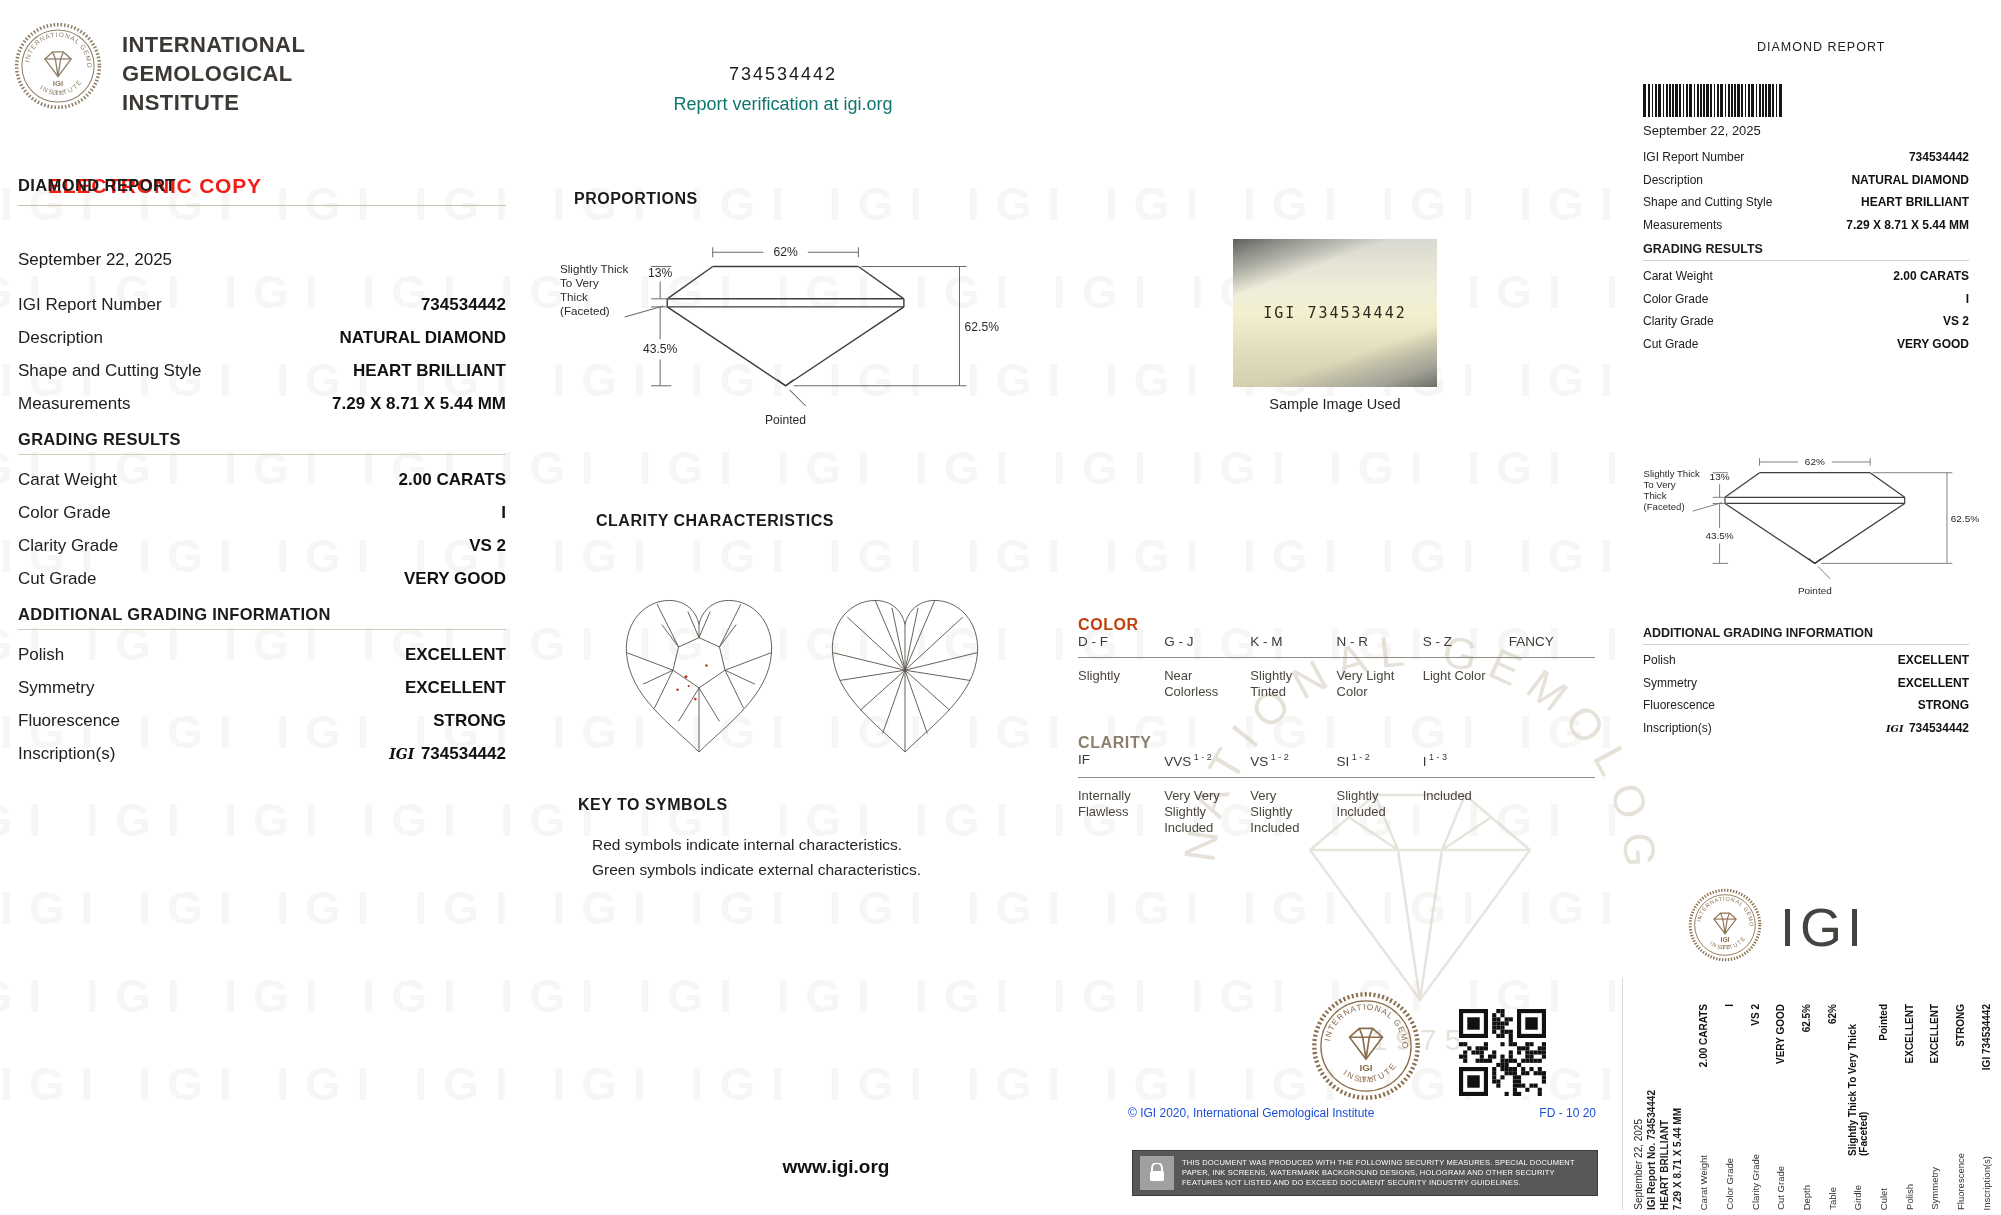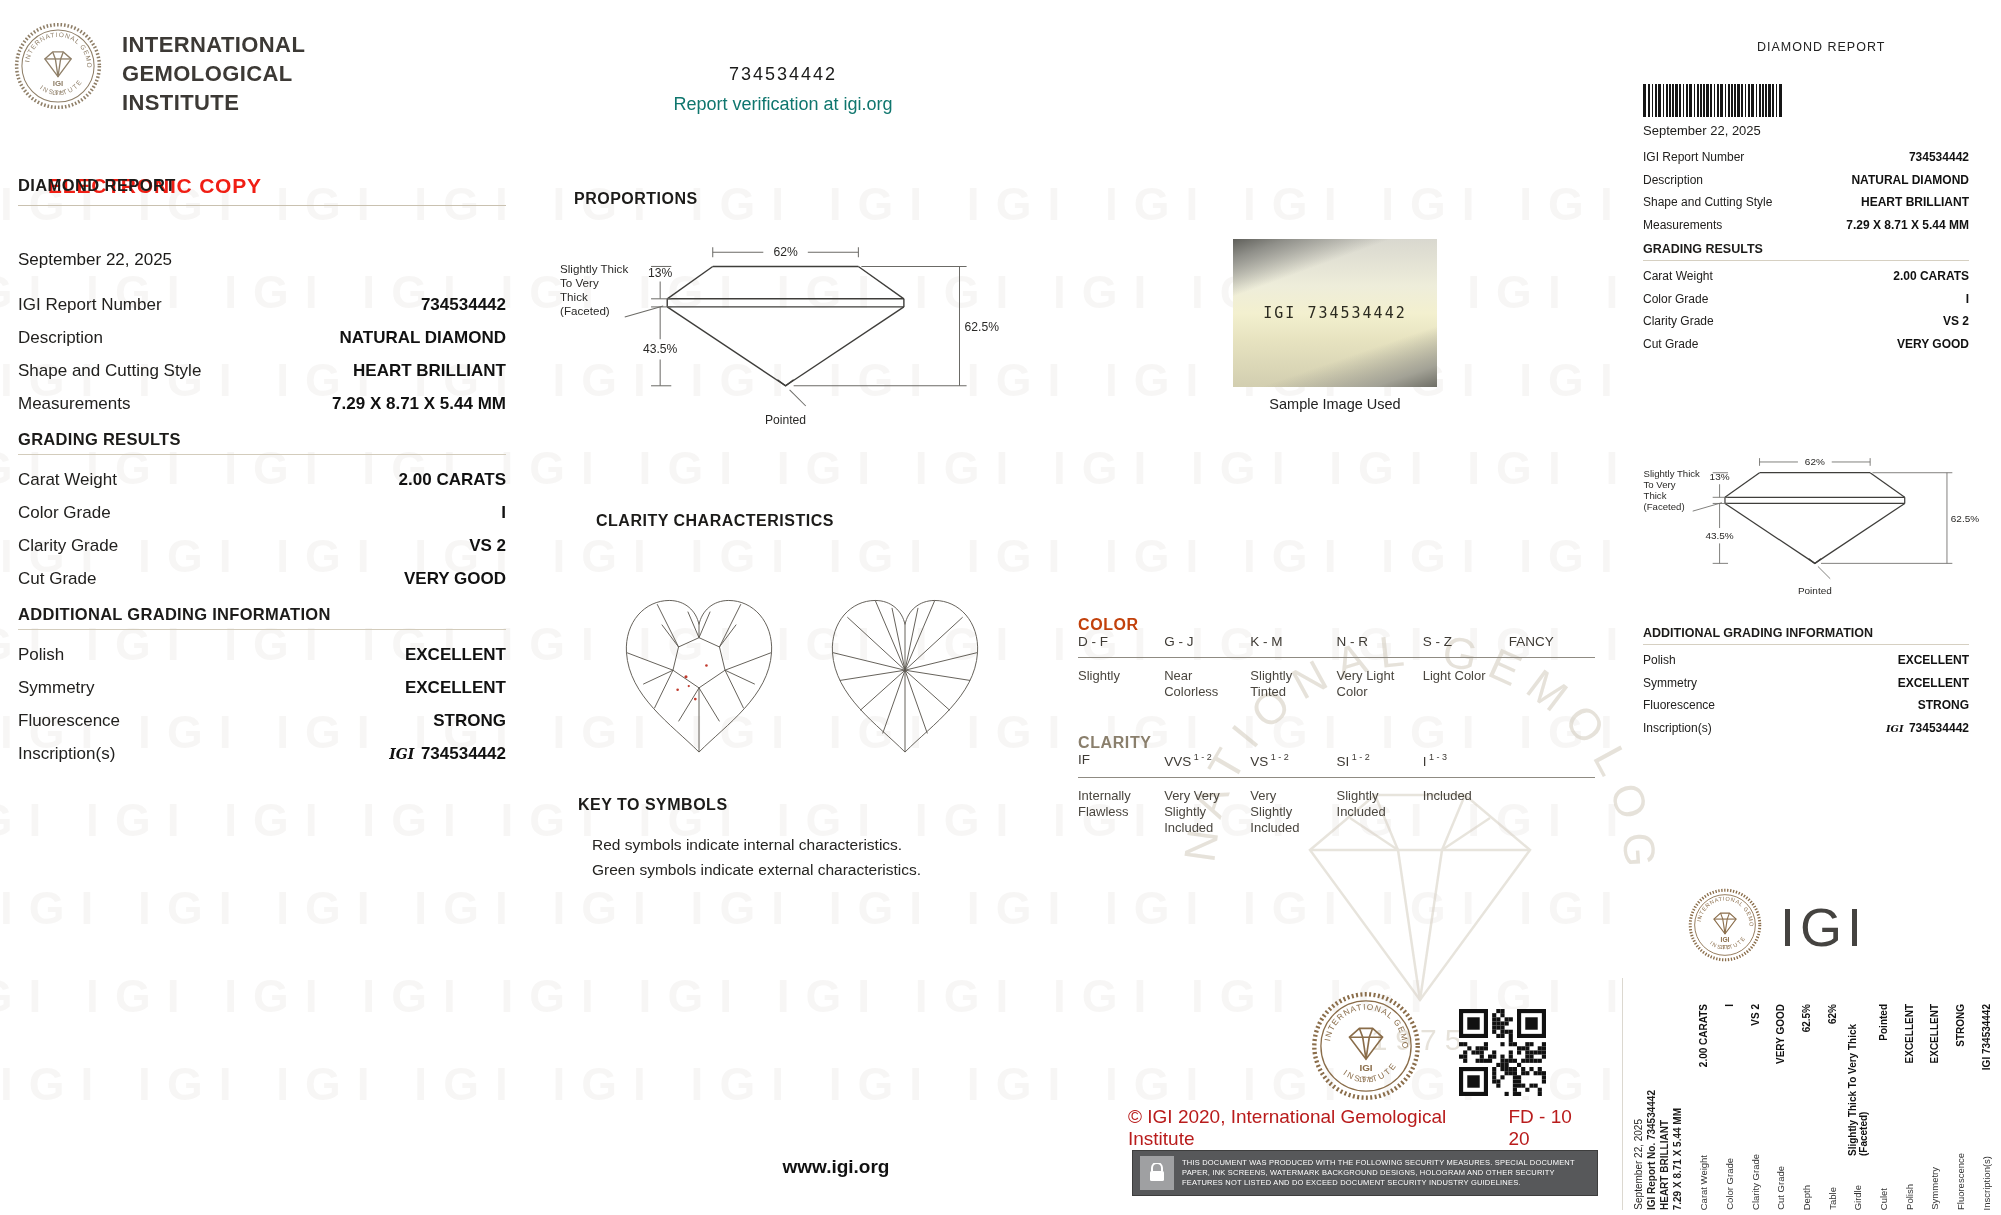--- a/index.html
+++ b/index.html
@@ -67,21 +67,21 @@
   .scale-grades span { flex:1; font-size:13.5px; color:#3e3a34; }
   .scale-grades sup { font-size:9px; }
   .scale-line { border-top:1px solid #8f8b82; margin:8px 0 10px; }
   .scale-descs { display:flex; }
   .scale-descs span { flex:1; font-size:13px; color:#4a463f; line-height:16px; padding-right:16px; }
 
   
   .website { left:736px; top:1156px; width:200px; text-align:center; font-size:19px; font-weight:700; color:#111; }
   .footer-seal { left:1311px; top:991px; }
   .qr { left:1459px; top:1009px; }
-  .copy-row { left:1128px; top:1106px; width:468px; display:flex; justify-content:space-between; font-size:19px; color:#b91c1c; }
+  .copy-row { left:1128px; top:1106px; width:468px; display:flex; justify-content:space-between; font-size:12px; color:#1d4ed8; }
   .security-bar { left:1132px; top:1150px; width:466px; height:46px; background:#57585a; border:1px solid #3d3d3d; display:flex; align-items:center; padding:5px 7px; }
   .lock-box { width:34px; height:34px; background:#9fa0a2; flex:none; display:flex; align-items:center; justify-content:center; margin-right:8px; }
   .security-text { color:#fff; font-size:7.5px; line-height:10px; letter-spacing:.2px; }
 
   
   .rc-title { left:1757px; top:40px; font-size:12.5px; letter-spacing:1px; color:#222; }
   .barcode { left:1643px; top:84px; width:202px; height:33px; display:flex; align-items:stretch; }
   .barcode span { display:block; background:#151515; }
   .rc-date { left:1643px; top:123px; font-size:13px; }
   .rc-body { left:1643px; top:146px; width:326px; }

